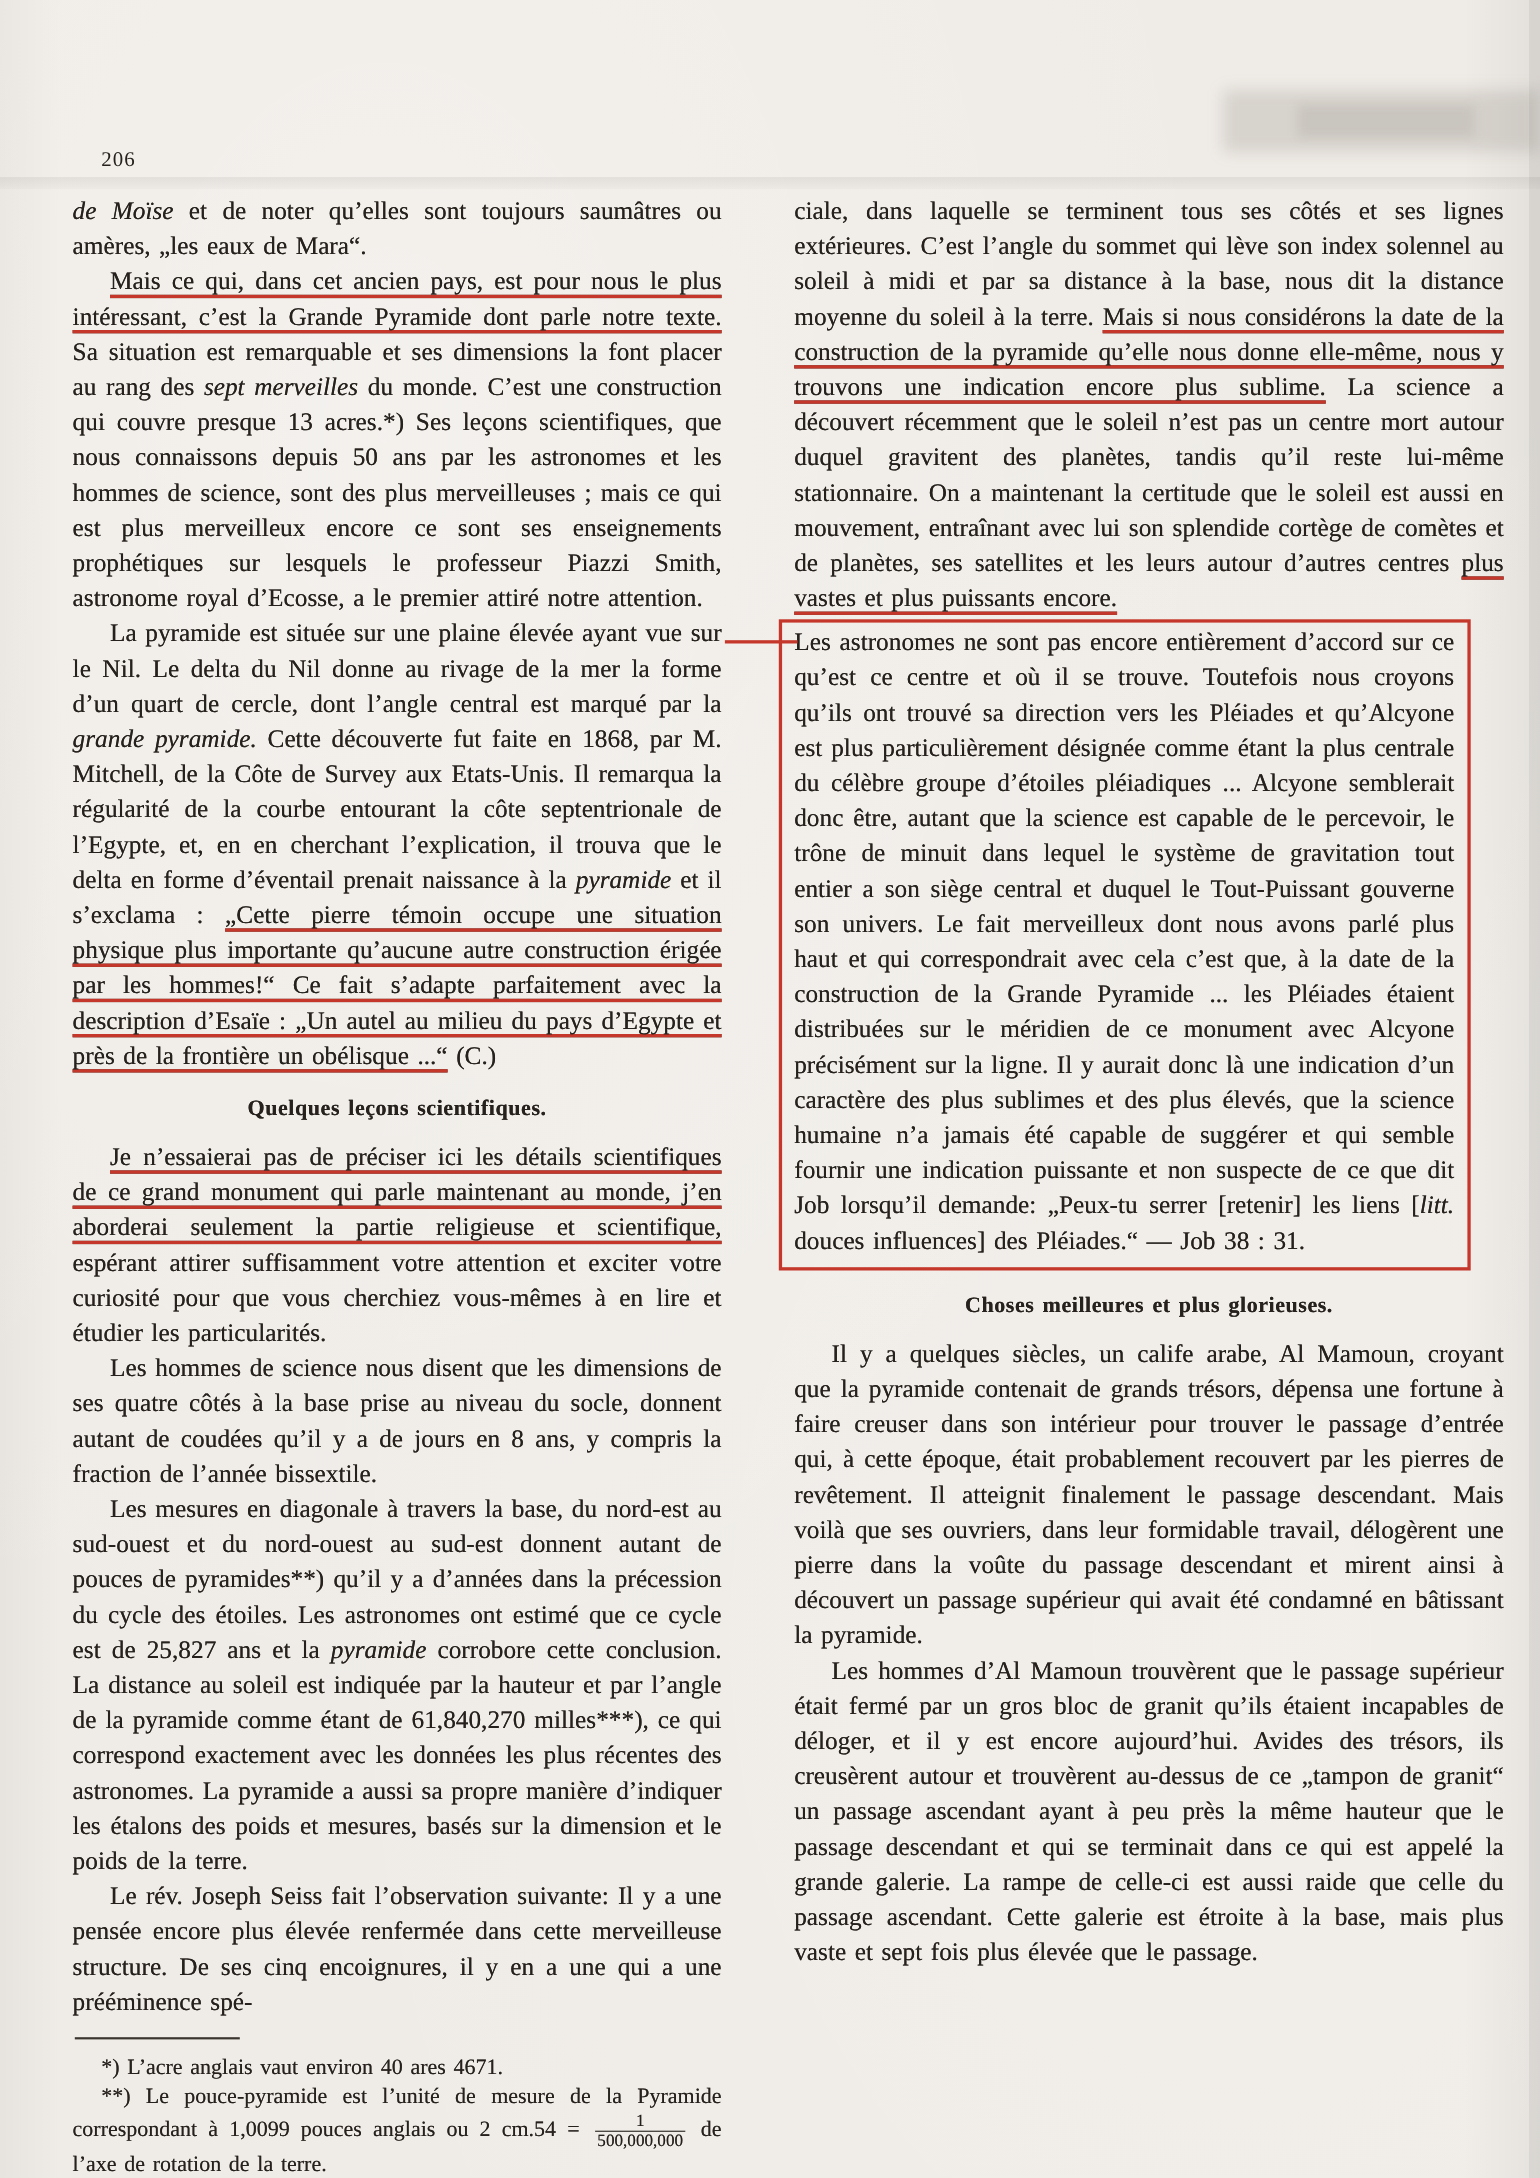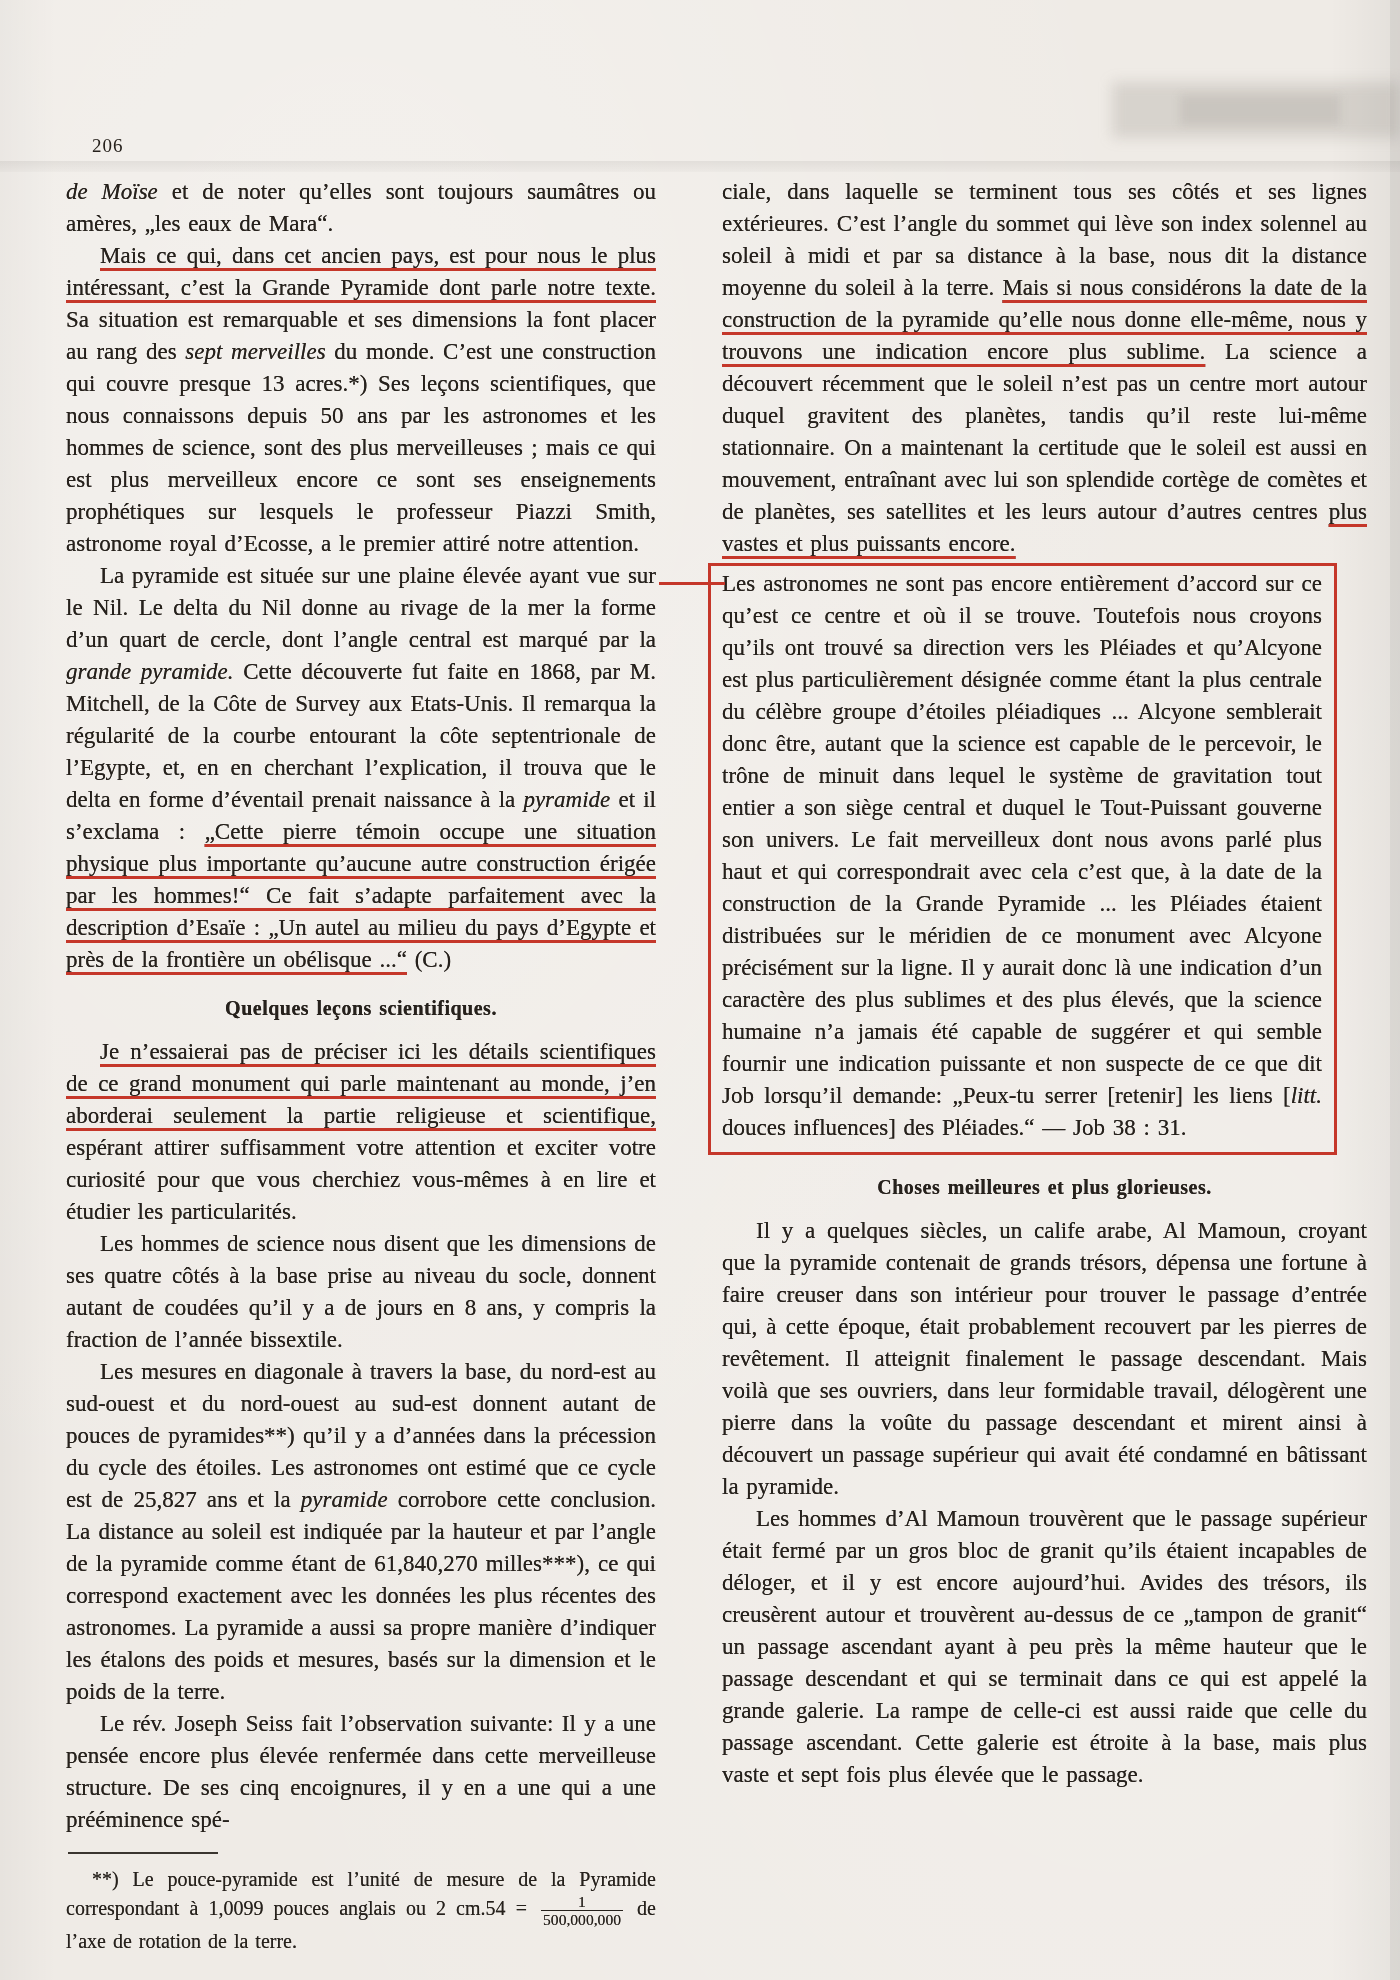--- a/index.html
+++ b/index.html
@@ -60,20 +60,21 @@
   <div class="col col-left">
       <p class="para"><span class="it">de Moïse</span><span> et de noter qu’elles sont toujours saumâtres ou amères, „les eaux de Mara“.</span></p>
       <p class="para indent"><span class="ru">Mais ce qui, dans cet ancien pays, est pour nous le plus intéressant, c’est la Grande Pyramide dont parle notre texte.</span><span> Sa situation est remarquable et ses dimensions la font placer au rang des </span><span class="it">sept merveilles</span><span> du monde.  C’est une construction qui couvre presque 13 acres.*) Ses leçons scientifiques, que nous connaissons depuis 50 ans par les astronomes et les hommes de science, sont des plus merveilleuses ; mais ce qui est plus merveilleux encore ce sont ses enseignements prophétiques sur lesquels le professeur Piazzi Smith, astronome royal d’Ecosse, a le premier attiré notre attention.</span></p>
       <p class="para indent"><span>La pyramide est située sur une plaine élevée ayant vue sur le Nil.  Le delta du Nil donne au rivage de la mer la forme d’un quart de cercle, dont l’angle central est marqué par la </span><span class="it">grande pyramide.</span><span>  Cette découverte fut faite en 1868, par M. Mitchell, de la Côte de Survey aux Etats-Unis. Il remarqua la régularité de la courbe entourant la côte septentrionale de l’Egypte, et, en en cherchant l’explication, il trouva que le delta en forme d’éventail prenait naissance à la </span><span class="it">pyramide</span><span> et il s’exclama : </span><span class="ru">„Cette pierre témoin occupe une situation physique plus importante qu’aucune autre construction érigée par les hommes!“  Ce fait s’adapte parfaitement avec la description d’Esaïe : „Un autel au milieu du pays d’Egypte et près de la frontière un obélisque ...“</span><span> (C.)</span></p>
       <h3 class="heading">Quelques leçons scientifiques.</h3>
       <p class="para indent"><span class="ru">Je n’essaierai pas de préciser ici les détails scientifiques de ce grand monument qui parle maintenant au monde, j’en aborderai seulement la partie religieuse et scientifique,</span><span> espérant attirer suffisamment votre attention et exciter votre curiosité pour que vous cherchiez vous-mêmes à en lire et étudier les particularités.</span></p>
       <p class="para indent"><span>Les hommes de science nous disent que les dimensions de ses quatre côtés à la base prise au niveau du socle, donnent autant de coudées qu’il y a de jours en 8 ans, y compris la fraction de l’année bissextile.</span></p>
       <p class="para indent"><span>Les mesures en diagonale à travers la base, du nord-est au sud-ouest et du nord-ouest au sud-est donnent autant de pouces de pyramides**) qu’il y a d’années dans la précession du cycle des étoiles. Les astronomes ont estimé que ce cycle est de 25,827 ans et la </span><span class="it">pyramide</span><span> corrobore cette conclusion. La distance au soleil est indiquée par la hauteur et par l’angle de la pyramide comme étant de 61,840,270 milles***), ce qui correspond exactement avec les données les plus récentes des astronomes. La pyramide a aussi sa propre manière d’indiquer les étalons des poids et mesures, basés sur la dimension et le poids de la terre.</span></p>
       <p class="para indent"><span>Le rév. Joseph Seiss fait l’observation suivante: Il y a une pensée encore plus élevée renfermée dans cette merveilleuse structure. De ses cinq encoignures, il y en a une qui a une prééminence spé-</span></p>
       <div class="fn-rule"></div>
+      <p class="fn"><span>*) L’acre anglais vaut environ 40 ares 4671.</span></p>
       <p class="fn"><span>**) Le pouce-pyramide est l’unité de mesure de la Pyramide correspondant à 1,0099 pouces anglais ou 2 cm.54 = </span><span class="frac"><span class="num">1</span><span class="den">500,000,000</span></span><span> de l’axe de rotation de la terre.</span></p>
     </div>
   <div class="col col-right">
       <p class="para"><span>ciale, dans laquelle se terminent tous ses côtés et ses lignes extérieures. C’est l’angle du sommet qui lève son index solennel au soleil à midi et par sa distance à la base, nous dit la distance moyenne du soleil à la terre.  </span><span class="ru">Mais si nous considérons la date de la construction de la pyramide qu’elle nous donne elle-même, nous y trouvons une indication encore plus sublime.</span><span>  La science a découvert récemment que le soleil n’est pas un centre mort autour duquel gravitent des planètes, tandis qu’il reste lui-même stationnaire.  On a maintenant la certitude que le soleil est aussi en mouvement, entraînant avec lui son splendide cortège de comètes et de planètes, ses satellites et les leurs autour d’autres centres </span><span class="ru">plus vastes et plus puissants encore.</span></p>
       <div class="red-box">
         <p class="para"><span>Les astronomes ne sont pas encore entièrement d’accord sur ce qu’est ce centre et où il se trouve. Toutefois nous croyons qu’ils ont trouvé sa direction vers les Pléiades et qu’Alcyone est plus particulièrement désignée comme étant la plus centrale du célèbre groupe d’étoiles pléiadiques ... Alcyone semblerait donc être, autant que la science est capable de le percevoir, le trône de minuit dans lequel le système de gravitation tout entier a son siège central et duquel le Tout-Puissant gouverne son univers.  Le fait merveilleux dont nous avons parlé plus haut et qui correspondrait avec cela c’est que, à la date de la construction de la Grande Pyramide ... les Pléiades étaient distribuées sur le méridien de ce monument avec Alcyone précisément sur la ligne.  Il y aurait donc là une indication d’un caractère des plus sublimes et des plus élevés, que la science humaine n’a jamais été capable de suggérer et qui semble fournir une indication puissante et non suspecte de ce que dit Job lorsqu’il demande: „Peux-tu serrer [retenir] les liens [</span><span class="it">litt.</span><span> douces influences] des Pléiades.“ — Job 38 : 31.</span></p>
       </div>
       <h3 class="heading">Choses meilleures et plus glorieuses.</h3>
       <p class="para indent"><span>Il y a quelques siècles, un calife arabe, Al Mamoun, croyant que la pyramide contenait de grands trésors, dépensa une fortune à faire creuser dans son intérieur pour trouver le passage d’entrée qui, à cette époque, était probablement recouvert par les pierres de revêtement. Il atteignit finalement le passage descendant.  Mais voilà que ses ouvriers, dans leur formidable travail, délogèrent une pierre dans la voûte du passage descendant et mirent ainsi à découvert un passage supérieur qui avait été condamné en bâtissant la pyramide.</span></p>
       <p class="para indent"><span>Les hommes d’Al Mamoun trouvèrent que le passage supérieur était fermé par un gros bloc de granit qu’ils étaient incapables de déloger, et il y est encore aujourd’hui.  Avides des trésors, ils creusèrent autour et trouvèrent au-dessus de ce „tampon de granit“ un passage ascendant ayant à peu près la même hauteur que le passage descendant et qui se terminait dans ce qui est appelé la grande galerie.  La rampe de celle-ci est aussi raide que celle du passage ascendant.  Cette galerie est étroite à la base, mais plus vaste et sept fois plus élevée que le passage.</span></p>

